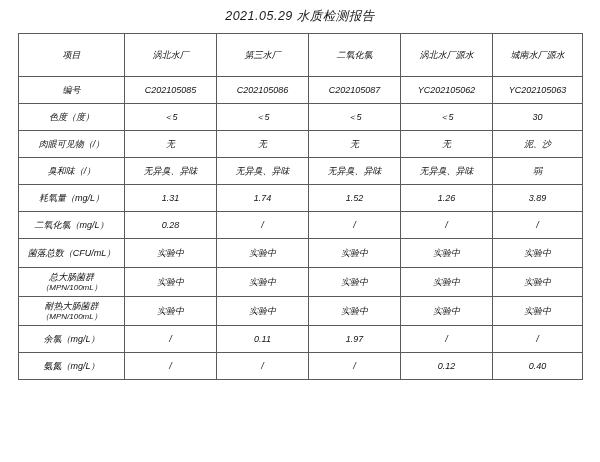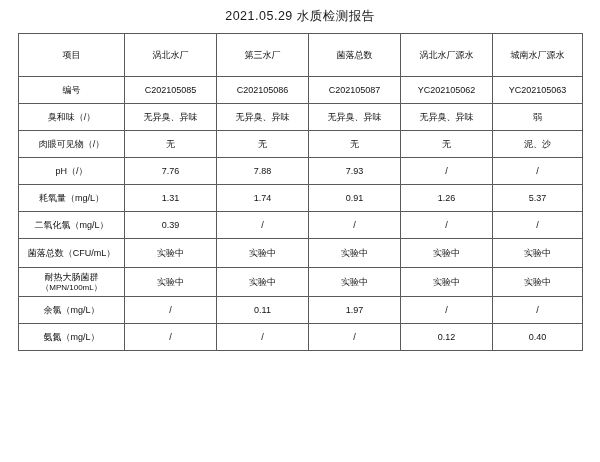--- a/index.html
+++ b/index.html
@@ -12,20 +12,21 @@
     height: 462px;
     font-family: "Liberation Sans", sans-serif;
     color: #000000;
     overflow: hidden;
   }
   .page {
     position: relative;
     width: 600px;
     height: 382px;
     box-sizing: border-box;
+    font-style: italic;
   }
   .doc-title {
     text-align: center;
     font-size: 12.5px;
     color: #1a1a1a;
     padding-top: 8px;
     padding-bottom: 8px;
     letter-spacing: 0.5px;
   }
   .table-wrap {
@@ -92,92 +93,100 @@
         <col style="width:92px">
         <col style="width:92px">
         <col style="width:92px">
         <col style="width:90px">
       </colgroup>
       <thead>
         <tr>
           <td>项目</td>
           <td>涡北水厂</td>
           <td>第三水厂</td>
-          <td>菌落总数</td>
+          <td>二氧化氯</td>
           <td>涡北水厂源水</td>
           <td>城南水厂源水</td>
         </tr>
       </thead>
       <tbody>
 
         <tr>
           <td class="label"><span>编号</span><span class="sub"></span></td>
           <td class="val">C202105085</td>
           <td class="val">C202105086</td>
           <td class="val">C202105087</td>
           <td class="val">YC202105062</td>
           <td class="val">YC202105063</td>
         </tr>
 
-
+        <tr>
+          <td class="label"><span>色度（度）</span><span class="sub"></span></td>
+          <td class="val">＜5</td>
+          <td class="val">＜5</td>
+          <td class="val">＜5</td>
+          <td class="val">＜5</td>
+          <td class="val">30</td>
+        </tr>
+
+
+        <tr>
+          <td class="label"><span>肉眼可见物（/）</span><span class="sub"></span></td>
+          <td class="val">无</td>
+          <td class="val">无</td>
+          <td class="val">无</td>
+          <td class="val">无</td>
+          <td class="val">泥、沙</td>
+        </tr>
 
         <tr>
           <td class="label"><span>臭和味（/）</span><span class="sub"></span></td>
           <td class="val">无异臭、异味</td>
           <td class="val">无异臭、异味</td>
           <td class="val">无异臭、异味</td>
           <td class="val">无异臭、异味</td>
           <td class="val">弱</td>
         </tr>
 
-        <tr>
-          <td class="label"><span>肉眼可见物（/）</span><span class="sub"></span></td>
-          <td class="val">无</td>
-          <td class="val">无</td>
-          <td class="val">无</td>
-          <td class="val">无</td>
-          <td class="val">泥、沙</td>
-        </tr>
-
-        <tr>
-          <td class="label"><span>pH（/）</span><span class="sub"></span></td>
-          <td class="val">7.76</td>
-          <td class="val">7.88</td>
-          <td class="val">7.93</td>
-          <td class="val">/</td>
-          <td class="val">/</td>
-        </tr>
 
         <tr>
           <td class="label"><span>耗氧量（mg/L）</span><span class="sub"></span></td>
           <td class="val">1.31</td>
           <td class="val">1.74</td>
-          <td class="val">0.91</td>
+          <td class="val">1.52</td>
           <td class="val">1.26</td>
-          <td class="val">5.37</td>
+          <td class="val">3.89</td>
         </tr>
 
         <tr>
           <td class="label"><span>二氧化氯（mg/L）</span><span class="sub"></span></td>
-          <td class="val">0.39</td>
+          <td class="val">0.28</td>
           <td class="val">/</td>
           <td class="val">/</td>
           <td class="val">/</td>
           <td class="val">/</td>
         </tr>
 
         <tr class="tall">
           <td class="label"><span>菌落总数（CFU/mL）</span><span class="sub"></span></td>
           <td class="val">实验中</td>
           <td class="val">实验中</td>
           <td class="val">实验中</td>
           <td class="val">实验中</td>
           <td class="val">实验中</td>
         </tr>
 
+        <tr class="tall">
+          <td class="label"><span>总大肠菌群</span><span class="sub">（MPN/100mL）</span></td>
+          <td class="val">实验中</td>
+          <td class="val">实验中</td>
+          <td class="val">实验中</td>
+          <td class="val">实验中</td>
+          <td class="val">实验中</td>
+        </tr>
 
         <tr class="tall">
           <td class="label"><span>耐热大肠菌群</span><span class="sub">（MPN/100mL）</span></td>
           <td class="val">实验中</td>
           <td class="val">实验中</td>
           <td class="val">实验中</td>
           <td class="val">实验中</td>
           <td class="val">实验中</td>
         </tr>
 

